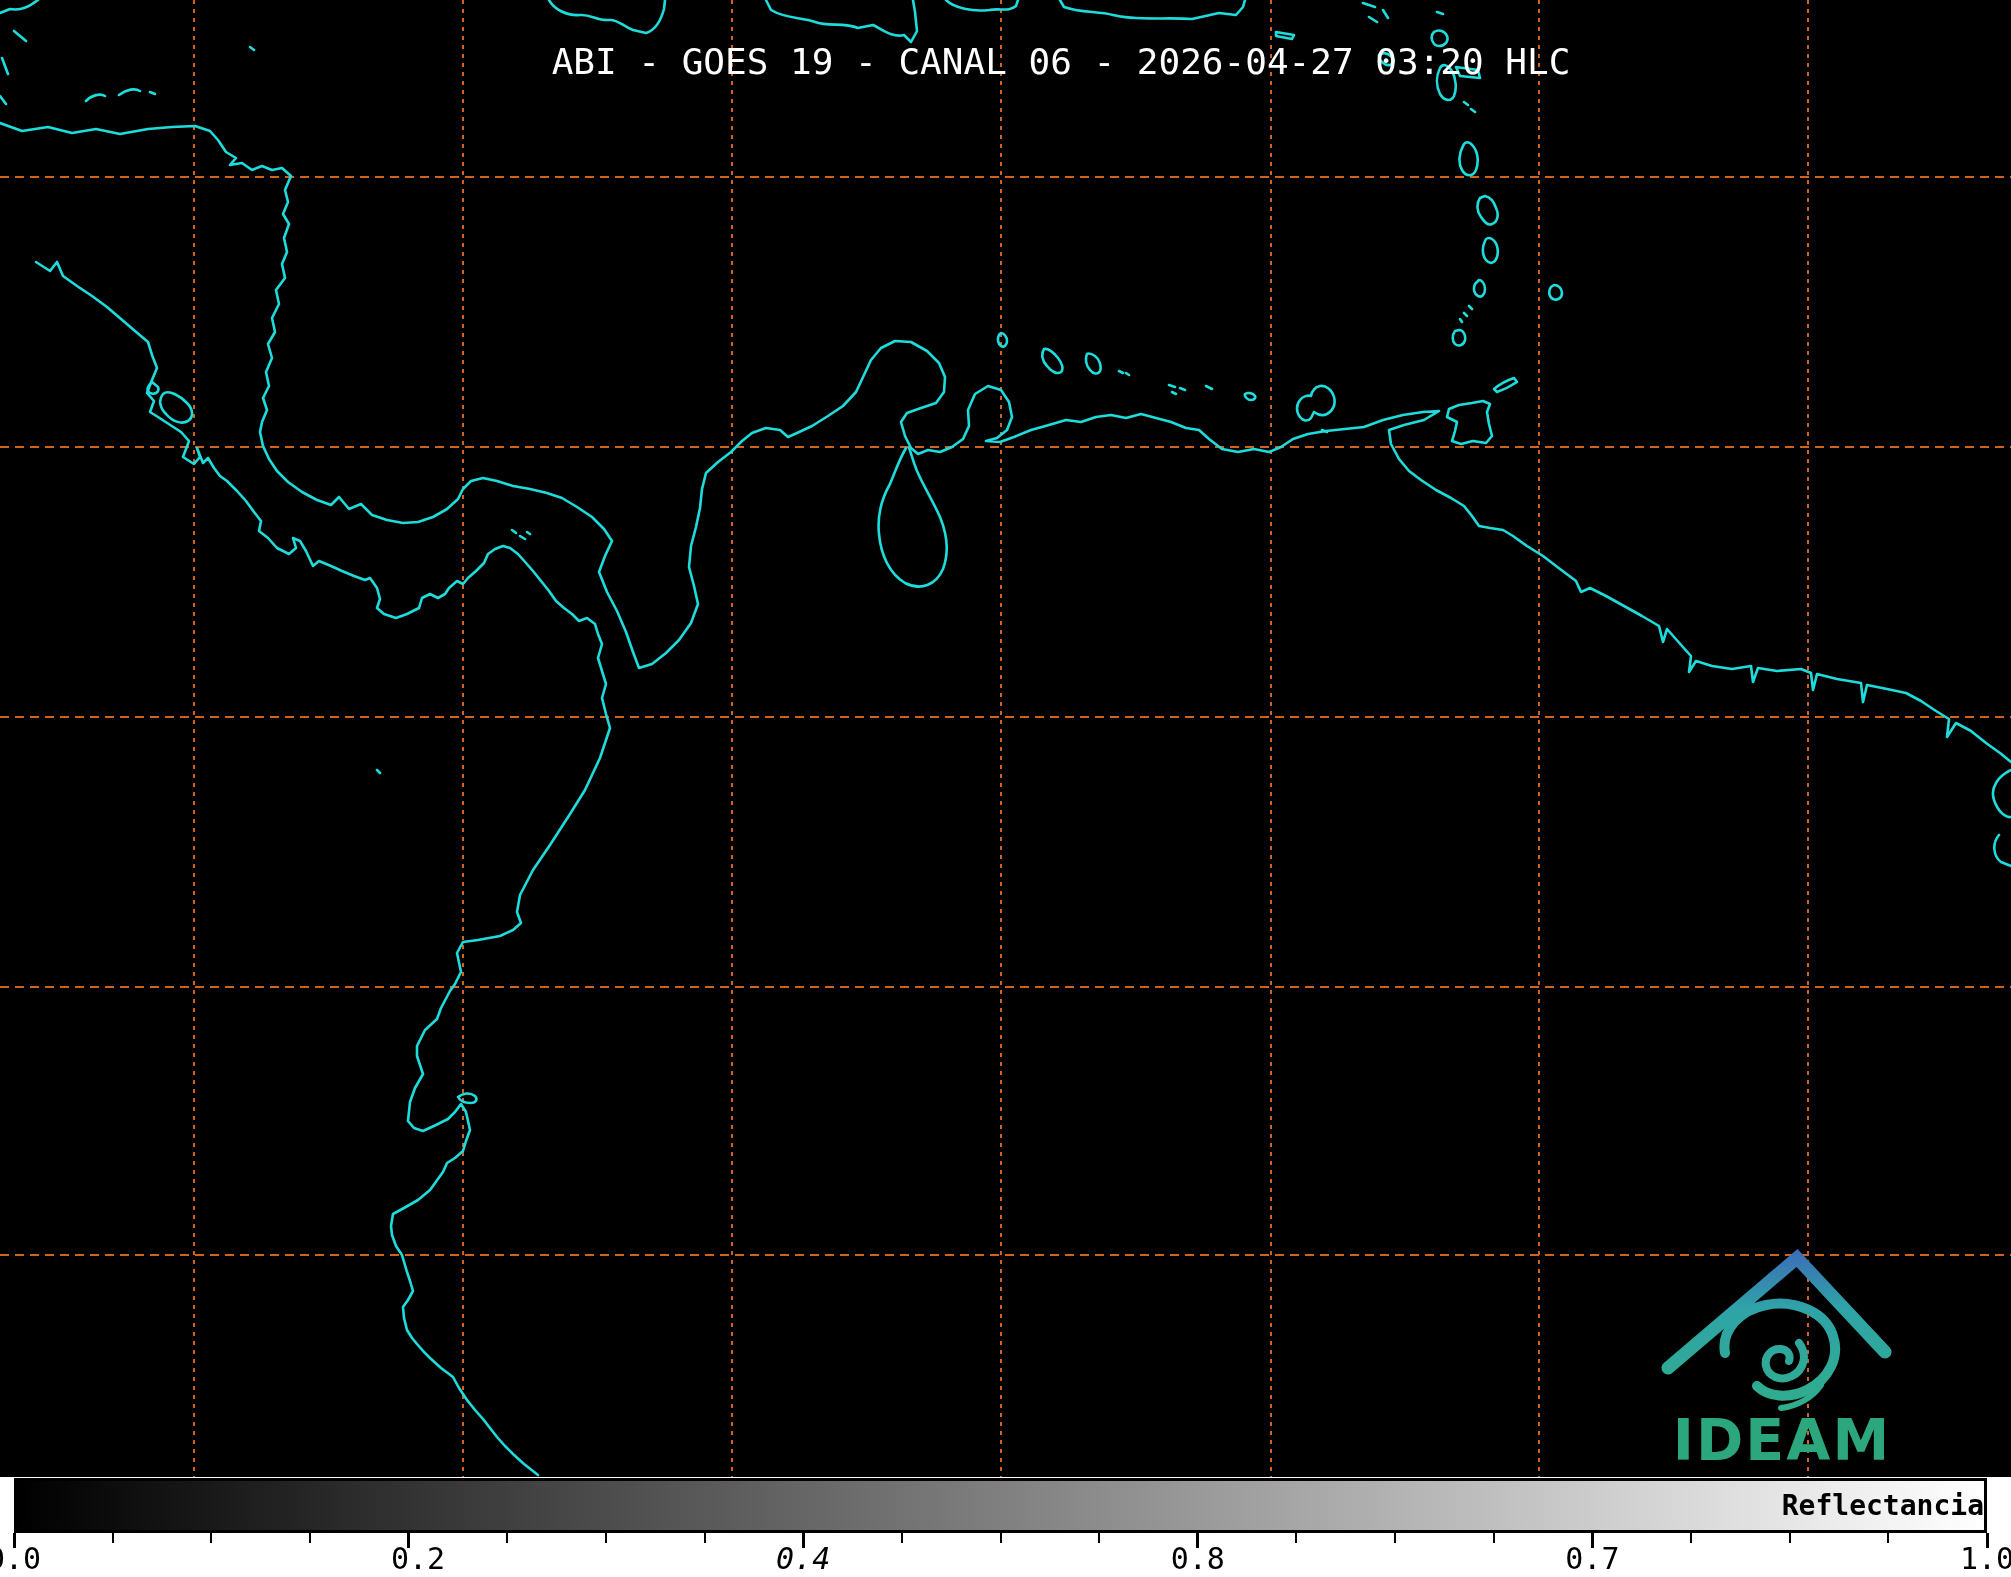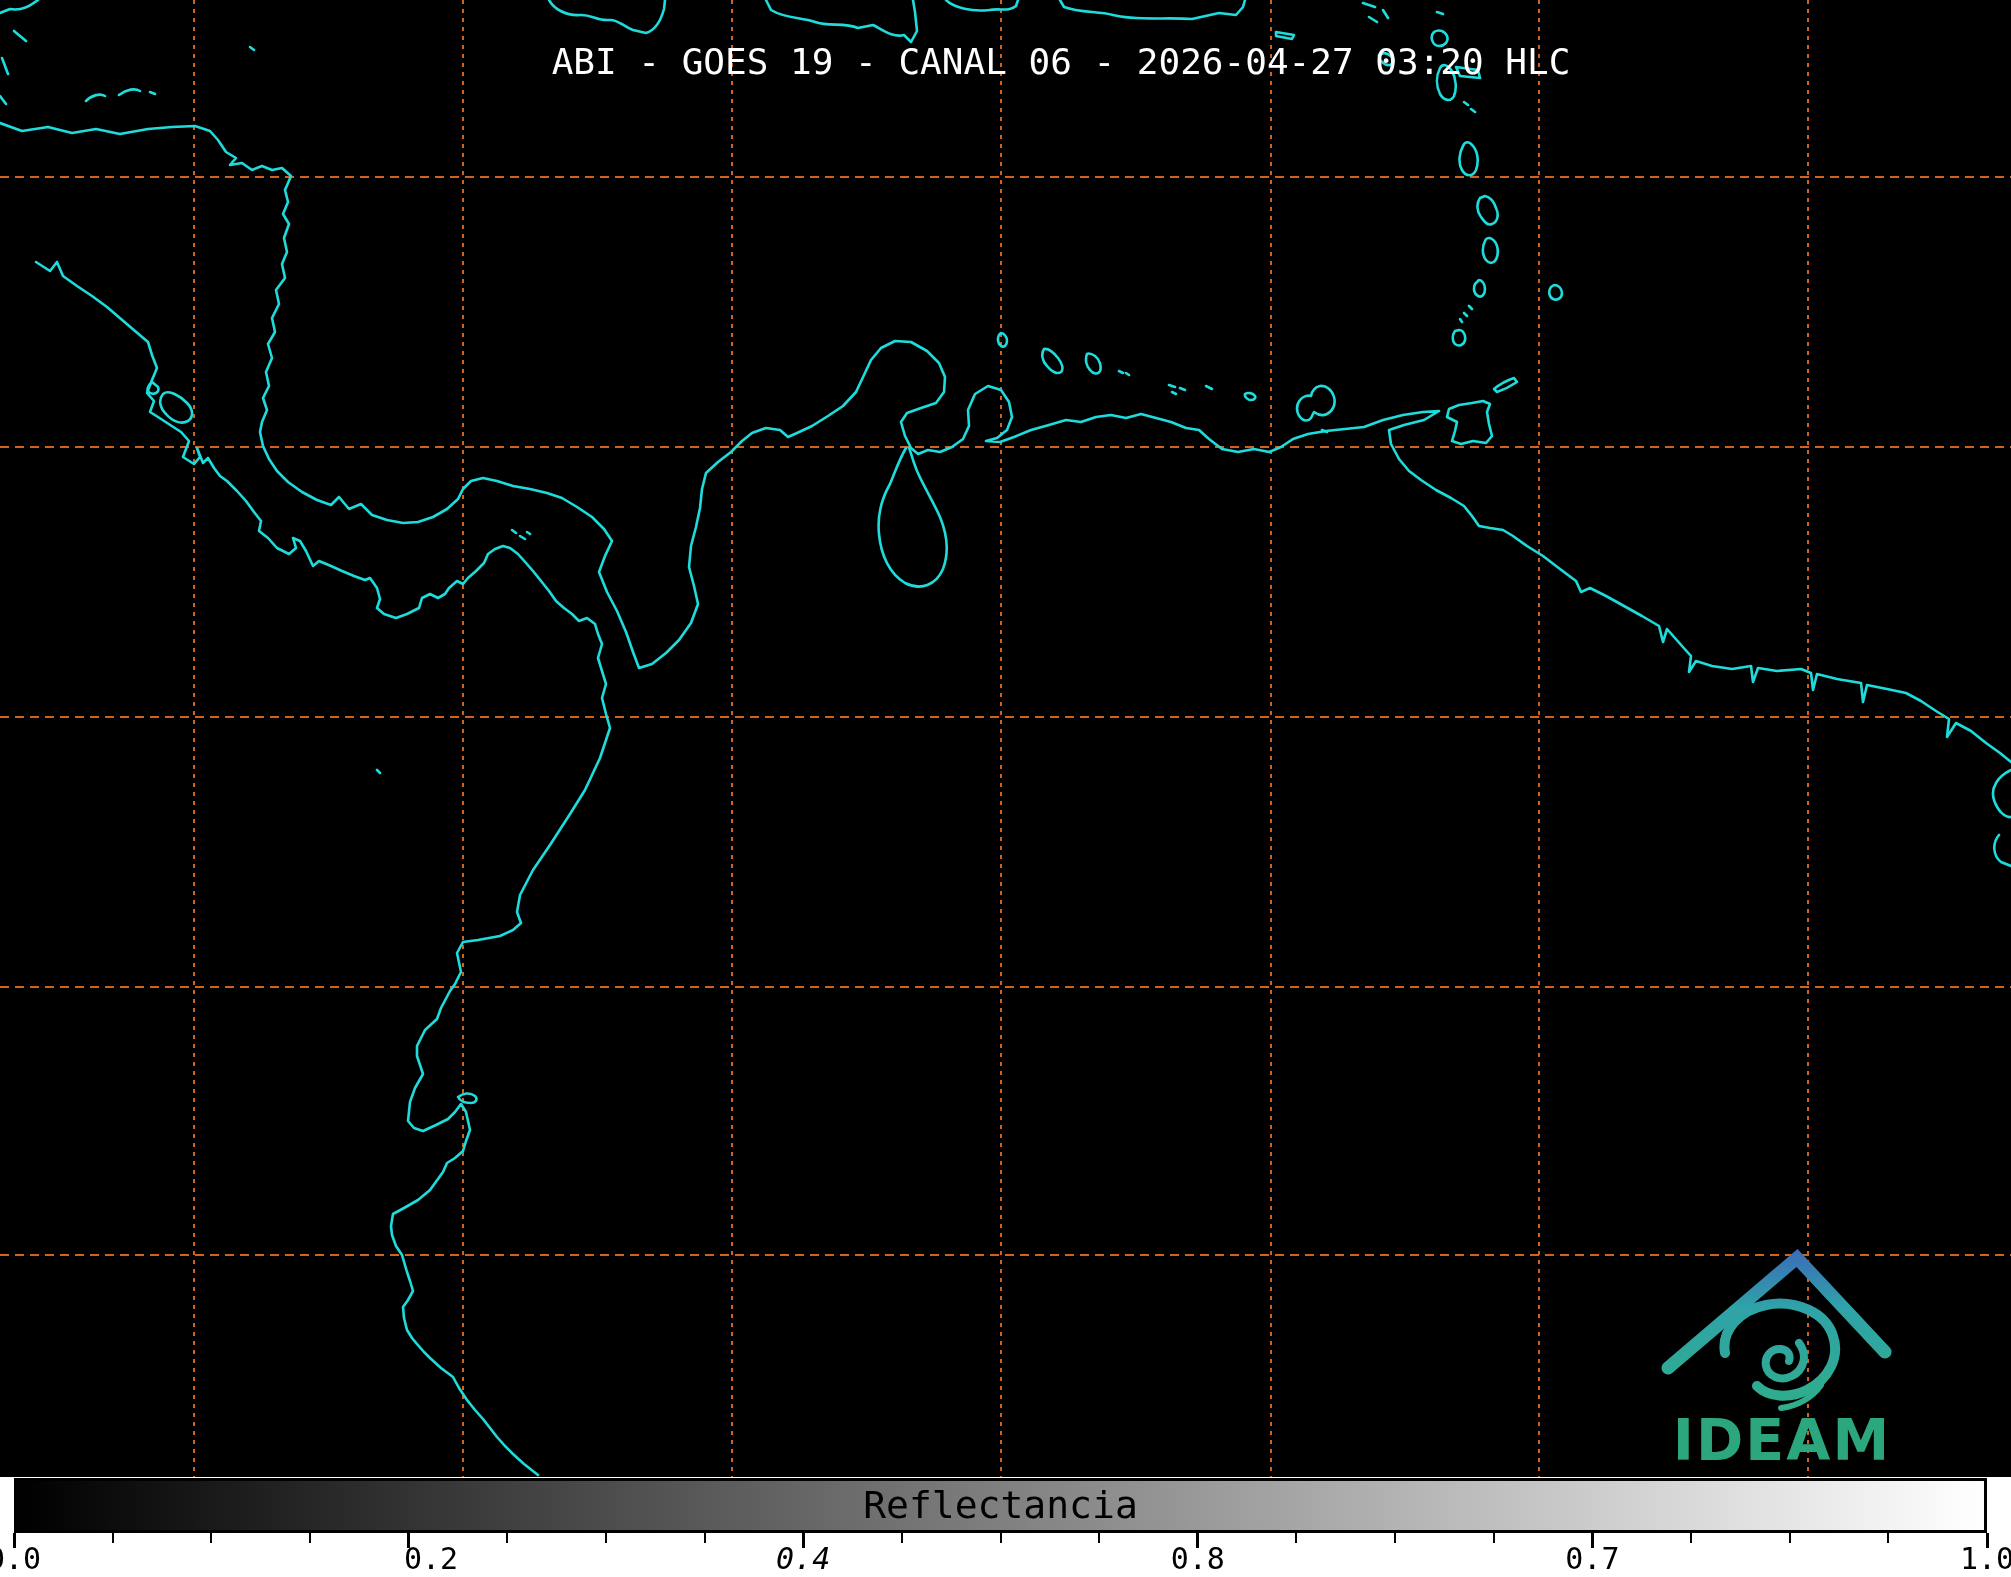--- a/index.html
+++ b/index.html
@@ -17,21 +17,21 @@
   .gl.v{stroke-dasharray:4 5;}
   .gl.h{stroke-dasharray:9 6;}
   .coast{fill:none;stroke-width:2.6;stroke-linejoin:round;stroke-linecap:round;}
   #colorbar-bar{
     position:absolute;left:14px;top:1478px;
     width:1967px;height:49px;
     border:3px solid #000;
   }
   #colorbar-label{
     position:absolute;left:0;right:0;top:50%;transform:translateY(-52%);
-    text-align:center;font-weight:normal;font-size:38px;color:#000;
+    text-align:right;font-weight:bold;font-size:28px;color:#000;
     font-family:"DejaVu Sans Mono", monospace;
   }
   .cb-tick{position:absolute;background:#000;}
   .cb-tick.major{width:3px;height:15px;top:1533px;}
   .cb-tick.minor{width:2px;height:10px;top:1533px;}
   .cb-num{
     position:absolute;top:1541px;transform:translateX(-50%);
     font-size:30px;color:#000;white-space:nowrap;
     font-family:"DejaVu Sans Mono", monospace;
   }
@@ -112,21 +112,21 @@
         <div class="cb-tick minor" style="left: 1394.1px;"></div>
         <div class="cb-tick minor" style="left: 1492.75px;"></div>
         <div class="cb-tick major" style="left: 1590.9px;"></div>
         <div class="cb-tick minor" style="left: 1690.05px;"></div>
         <div class="cb-tick minor" style="left: 1788.7px;"></div>
         <div class="cb-tick minor" style="left: 1887.35px;"></div>
         <div class="cb-tick major" style="left: 1985.5px;"></div>
       </div>
     <div id="colorbar-numbers">
         <div class="cb-num" style="left: 14px;">0.0</div>
-        <div class="cb-num" style="left: 431px;">0.2</div>
+        <div class="cb-num" style="left: 418px;">0.2</div>
         <div class="cb-num" style="left: 803.2px; font-style: italic;">0.4</div>
         <div class="cb-num" style="left: 1197.8px;">0.8</div>
         <div class="cb-num" style="left: 1592.4px;">0.7</div>
         <div class="cb-num" style="left: 1987px;">1.0</div>
       </div>
   </div>
 
 </div>
 
 </body></html>

